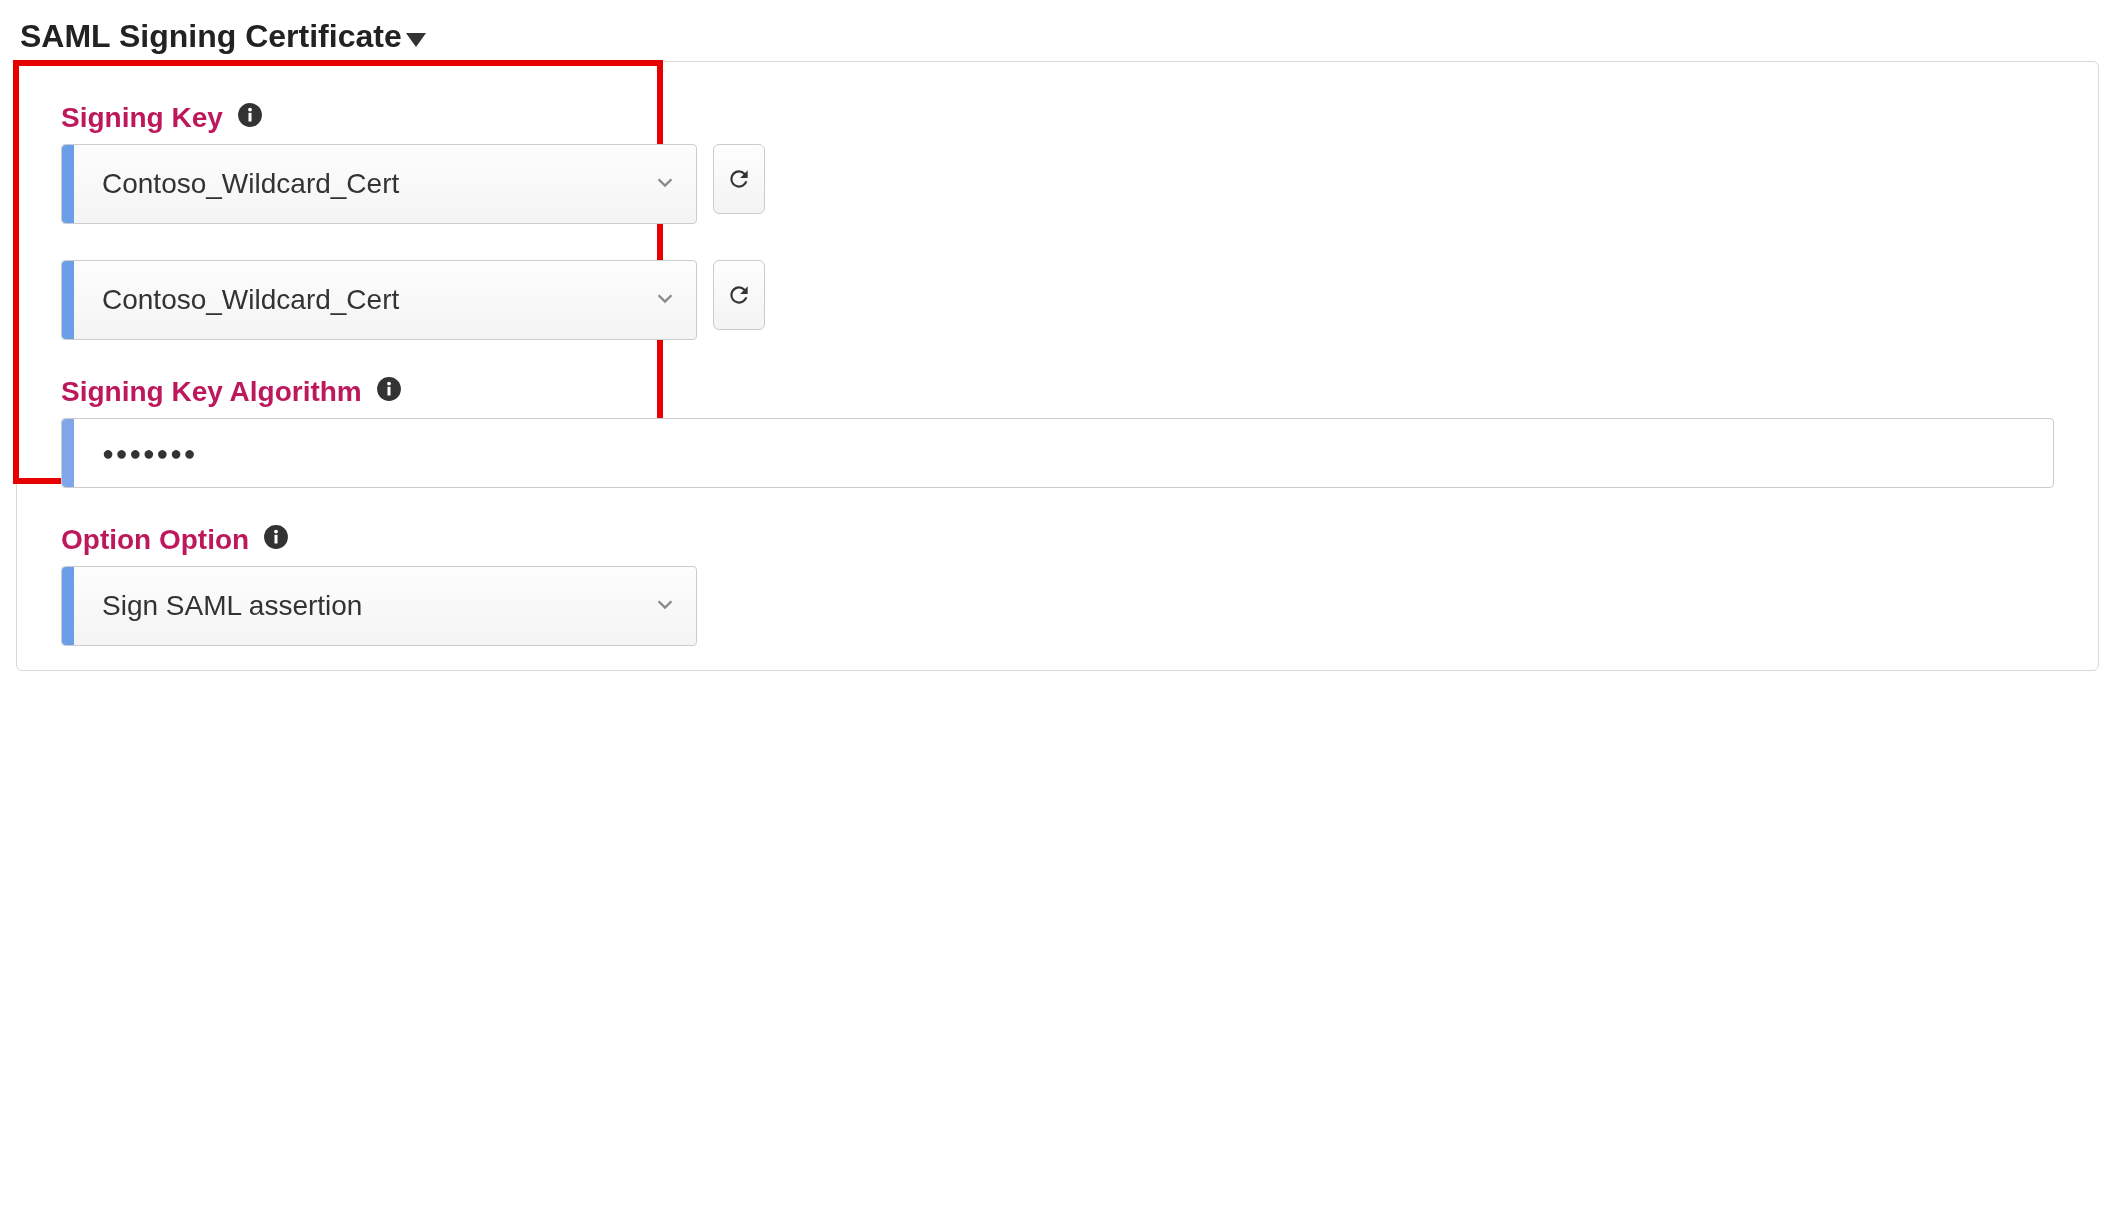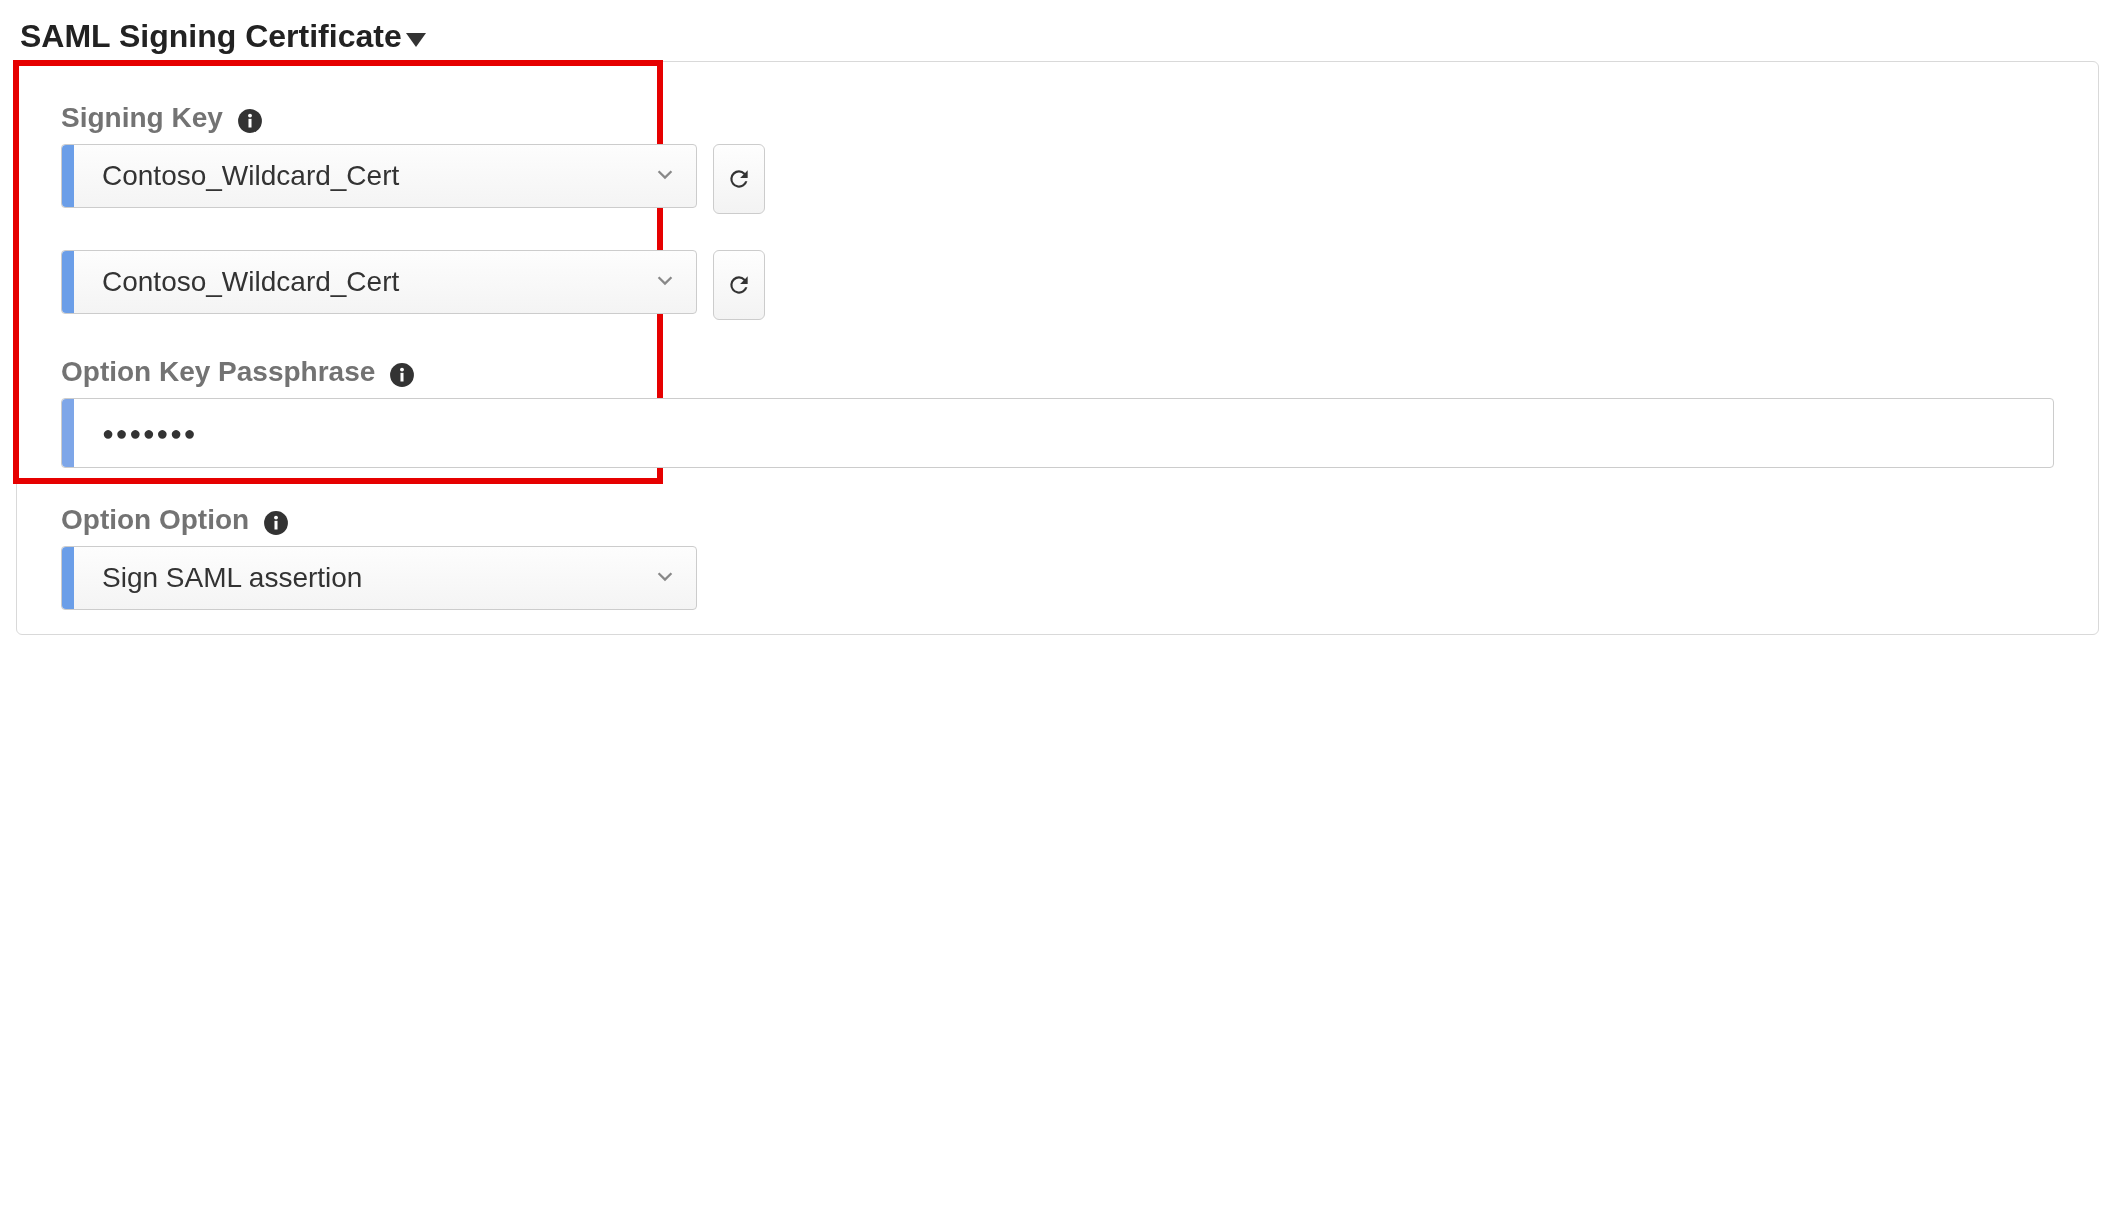--- a/index.html
+++ b/index.html
@@ -29,37 +29,37 @@
     .panel {
       border: 1px solid #d9d9d9;
       border-radius: 6px;
       padding: 40px 44px 24px 44px;
     }
     .field-group { margin-bottom: 36px; }
     .field-group:last-child { margin-bottom: 0; }
     .field-label {
       font-size: 28px;
       font-weight: 700;
-      color: #737373;
-      display: flex;
-      align-items: flex-end;
+      color: #be185d;
+      display: flex;
+      align-items: flex-start;
       gap: 14px;
       margin-bottom: 10px;
     }
     .info-icon {
       width: 26px; height: 26px;
       display: inline-flex;
       align-items: center; justify-content: center;
       flex-shrink: 0;
     }
     .info-icon svg { width: 26px; height: 26px; fill: #333; }
     .control-row { display: flex; align-items: stretch; gap: 16px; }
     .select-box {
       position: relative;
-      height: 64px;
+      height: 80px;
       width: 636px;
       border: 1px solid #ccc;
       border-radius: 4px;
       background: linear-gradient(#fdfdfd, #f4f4f4);
       display: flex;
       align-items: center;
       padding-left: 40px;
       font-size: 28px;
       color: #333;
       cursor: pointer;
@@ -171,21 +171,21 @@
       <div class="refresh-btn">
         <svg viewBox="0 0 24 24">
             <path d="M17.65 6.35A7.95 7.95 0 0 0 12 4a8 8 0 1 0 7.73 10h-2.08A6 6 0 1 1 12 6c1.66 0 3.14.69 4.22 1.78L13 11h7V4l-2.35 2.35z"></path>
           </svg>
       </div>
     </div>
   </div>
 
   <div class="field-group">
     <div class="field-label">
-      <span>Option Key Passphrase</span>
+      <span>Signing Key Algorithm</span>
       <span class="info-icon">
         <svg viewBox="0 0 24 24">
             <circle cx="12" cy="12" r="11"></circle>
             <rect x="10.6" y="10" width="2.8" height="8" fill="#fff"></rect>
             <circle cx="12" cy="7" r="1.8" fill="#fff"></circle>
           </svg>
       </span>
     </div>
     <div class="text-input">
       <span class="pw-dots">●●●●●●●</span>

